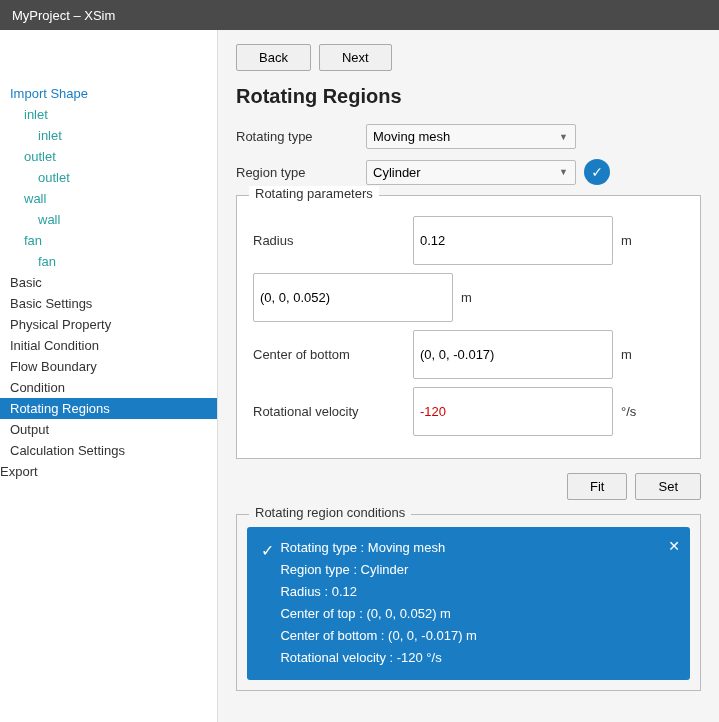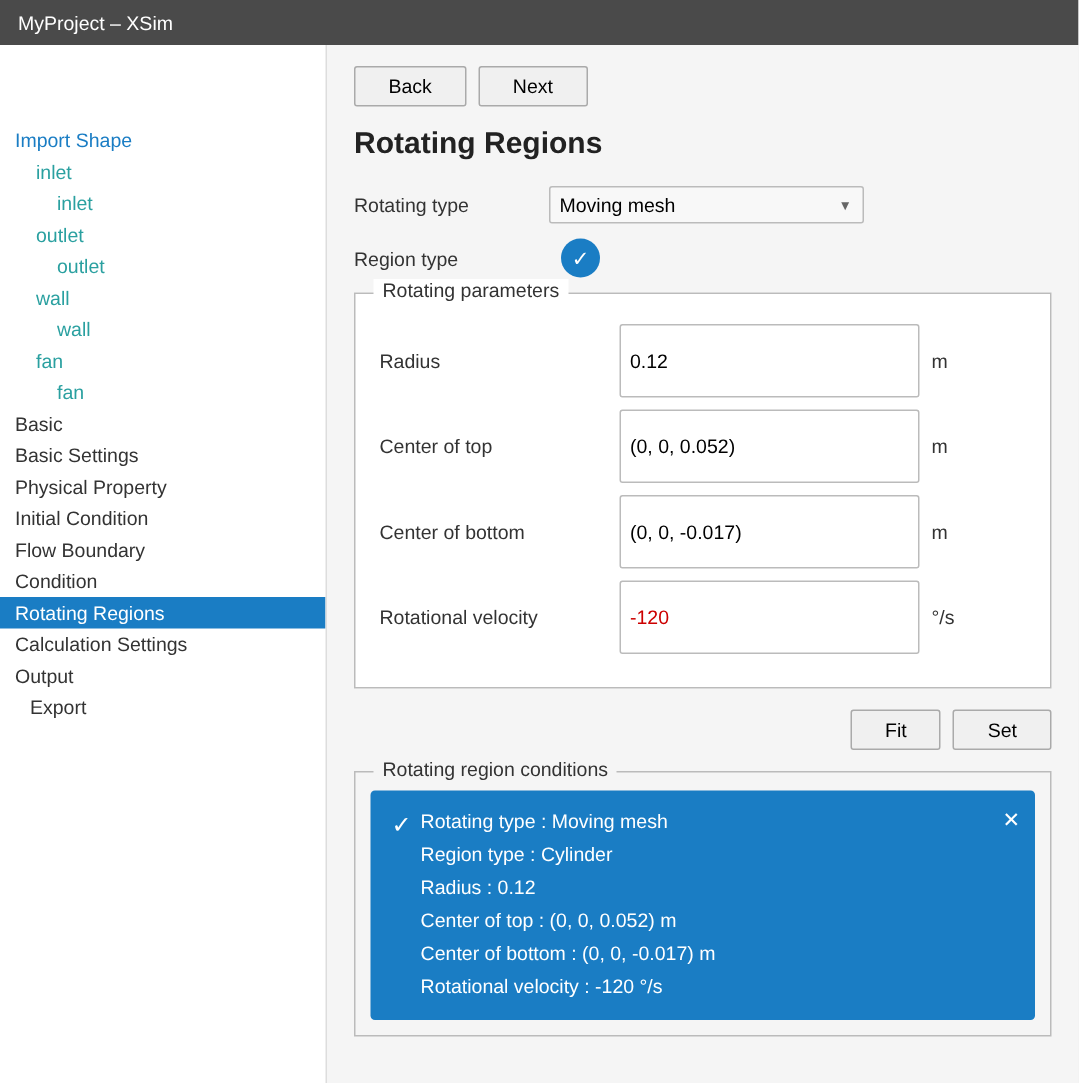--- a/index.html
+++ b/index.html
@@ -254,26 +254,26 @@
       <div class="sidebar-item-row" style="padding-left: 10px; padding-top: 3px; padding-bottom: 3px;">
         <span style="color: rgb(51, 51, 51);">Flow Boundary</span>
       </div>
       <div class="sidebar-item-row" style="padding-left: 10px; padding-top: 3px; padding-bottom: 3px;">
         <span style="color: rgb(51, 51, 51);">Condition</span>
       </div>
       <div class="sidebar-item-row active-row" style="padding-left: 10px; padding-top: 3px; padding-bottom: 3px;">
         <span>Rotating Regions</span>
       </div>
       <div class="sidebar-item-row" style="padding-left: 10px; padding-top: 3px; padding-bottom: 3px;">
+        <span style="color: rgb(51, 51, 51);">Output</span>
+      </div>
+      <div class="sidebar-item-row" style="padding-left: 10px; padding-top: 3px; padding-bottom: 3px;">
         <span style="color: rgb(51, 51, 51);">Calculation Settings</span>
       </div>
-      <div class="sidebar-item-row" style="padding-left: 10px; padding-top: 3px; padding-bottom: 3px;">
-        <span style="color: rgb(51, 51, 51);">Output</span>
-      </div>
-      <div class="sidebar-item-row" style="padding-left: 20px; padding-top: 3px; padding-bottom: 3px;">
+      <div class="sidebar-item-row" style="padding-left: 0; padding-top: 3px; padding-bottom: 3px;">
         <span style="color: rgb(51, 51, 51);">Export</span>
       </div>
     </div>
 
   <div class="content">
     <div class="btn-row">
       <button class="btn">Back</button>
       <button class="btn">Next</button>
     </div>
 
@@ -282,34 +282,37 @@
     <div class="form-row">
       <div class="form-label">Rotating type</div>
       <div class="select-wrapper">
         <select class="form-select">
         <option>Moving mesh</option><option>MRF</option></select>
       </div>
     </div>
 
     <div class="form-row">
       <div class="form-label">Region type</div>
+      <div class="select-wrapper">
+        <select class="form-select">
+        <option>Cylinder</option><option>Sphere</option><option>Box</option></select>
+      </div>
       <div class="check-icon">✓</div>
     </div>
 
     <div class="fieldset-box">
       <div class="fieldset-legend">Rotating parameters</div>
       <div style="height:10px;"></div>
 
     <div class="param-row">
           <div class="param-label">Radius</div>
           <input class="param-input" value="0.12" style="">
           <div class="param-unit">m</div>
         </div>
         <div class="param-row">
-          <div class="param-label">Center of top</div>
           <input class="param-input" value="(0, 0, 0.052)" style="">
           <div class="param-unit">m</div>
         </div>
         <div class="param-row">
           <div class="param-label">Center of bottom</div>
           <input class="param-input" value="(0, 0, -0.017)" style="">
           <div class="param-unit">m</div>
         </div>
         <div class="param-row">
           <div class="param-label">Rotational velocity</div>

